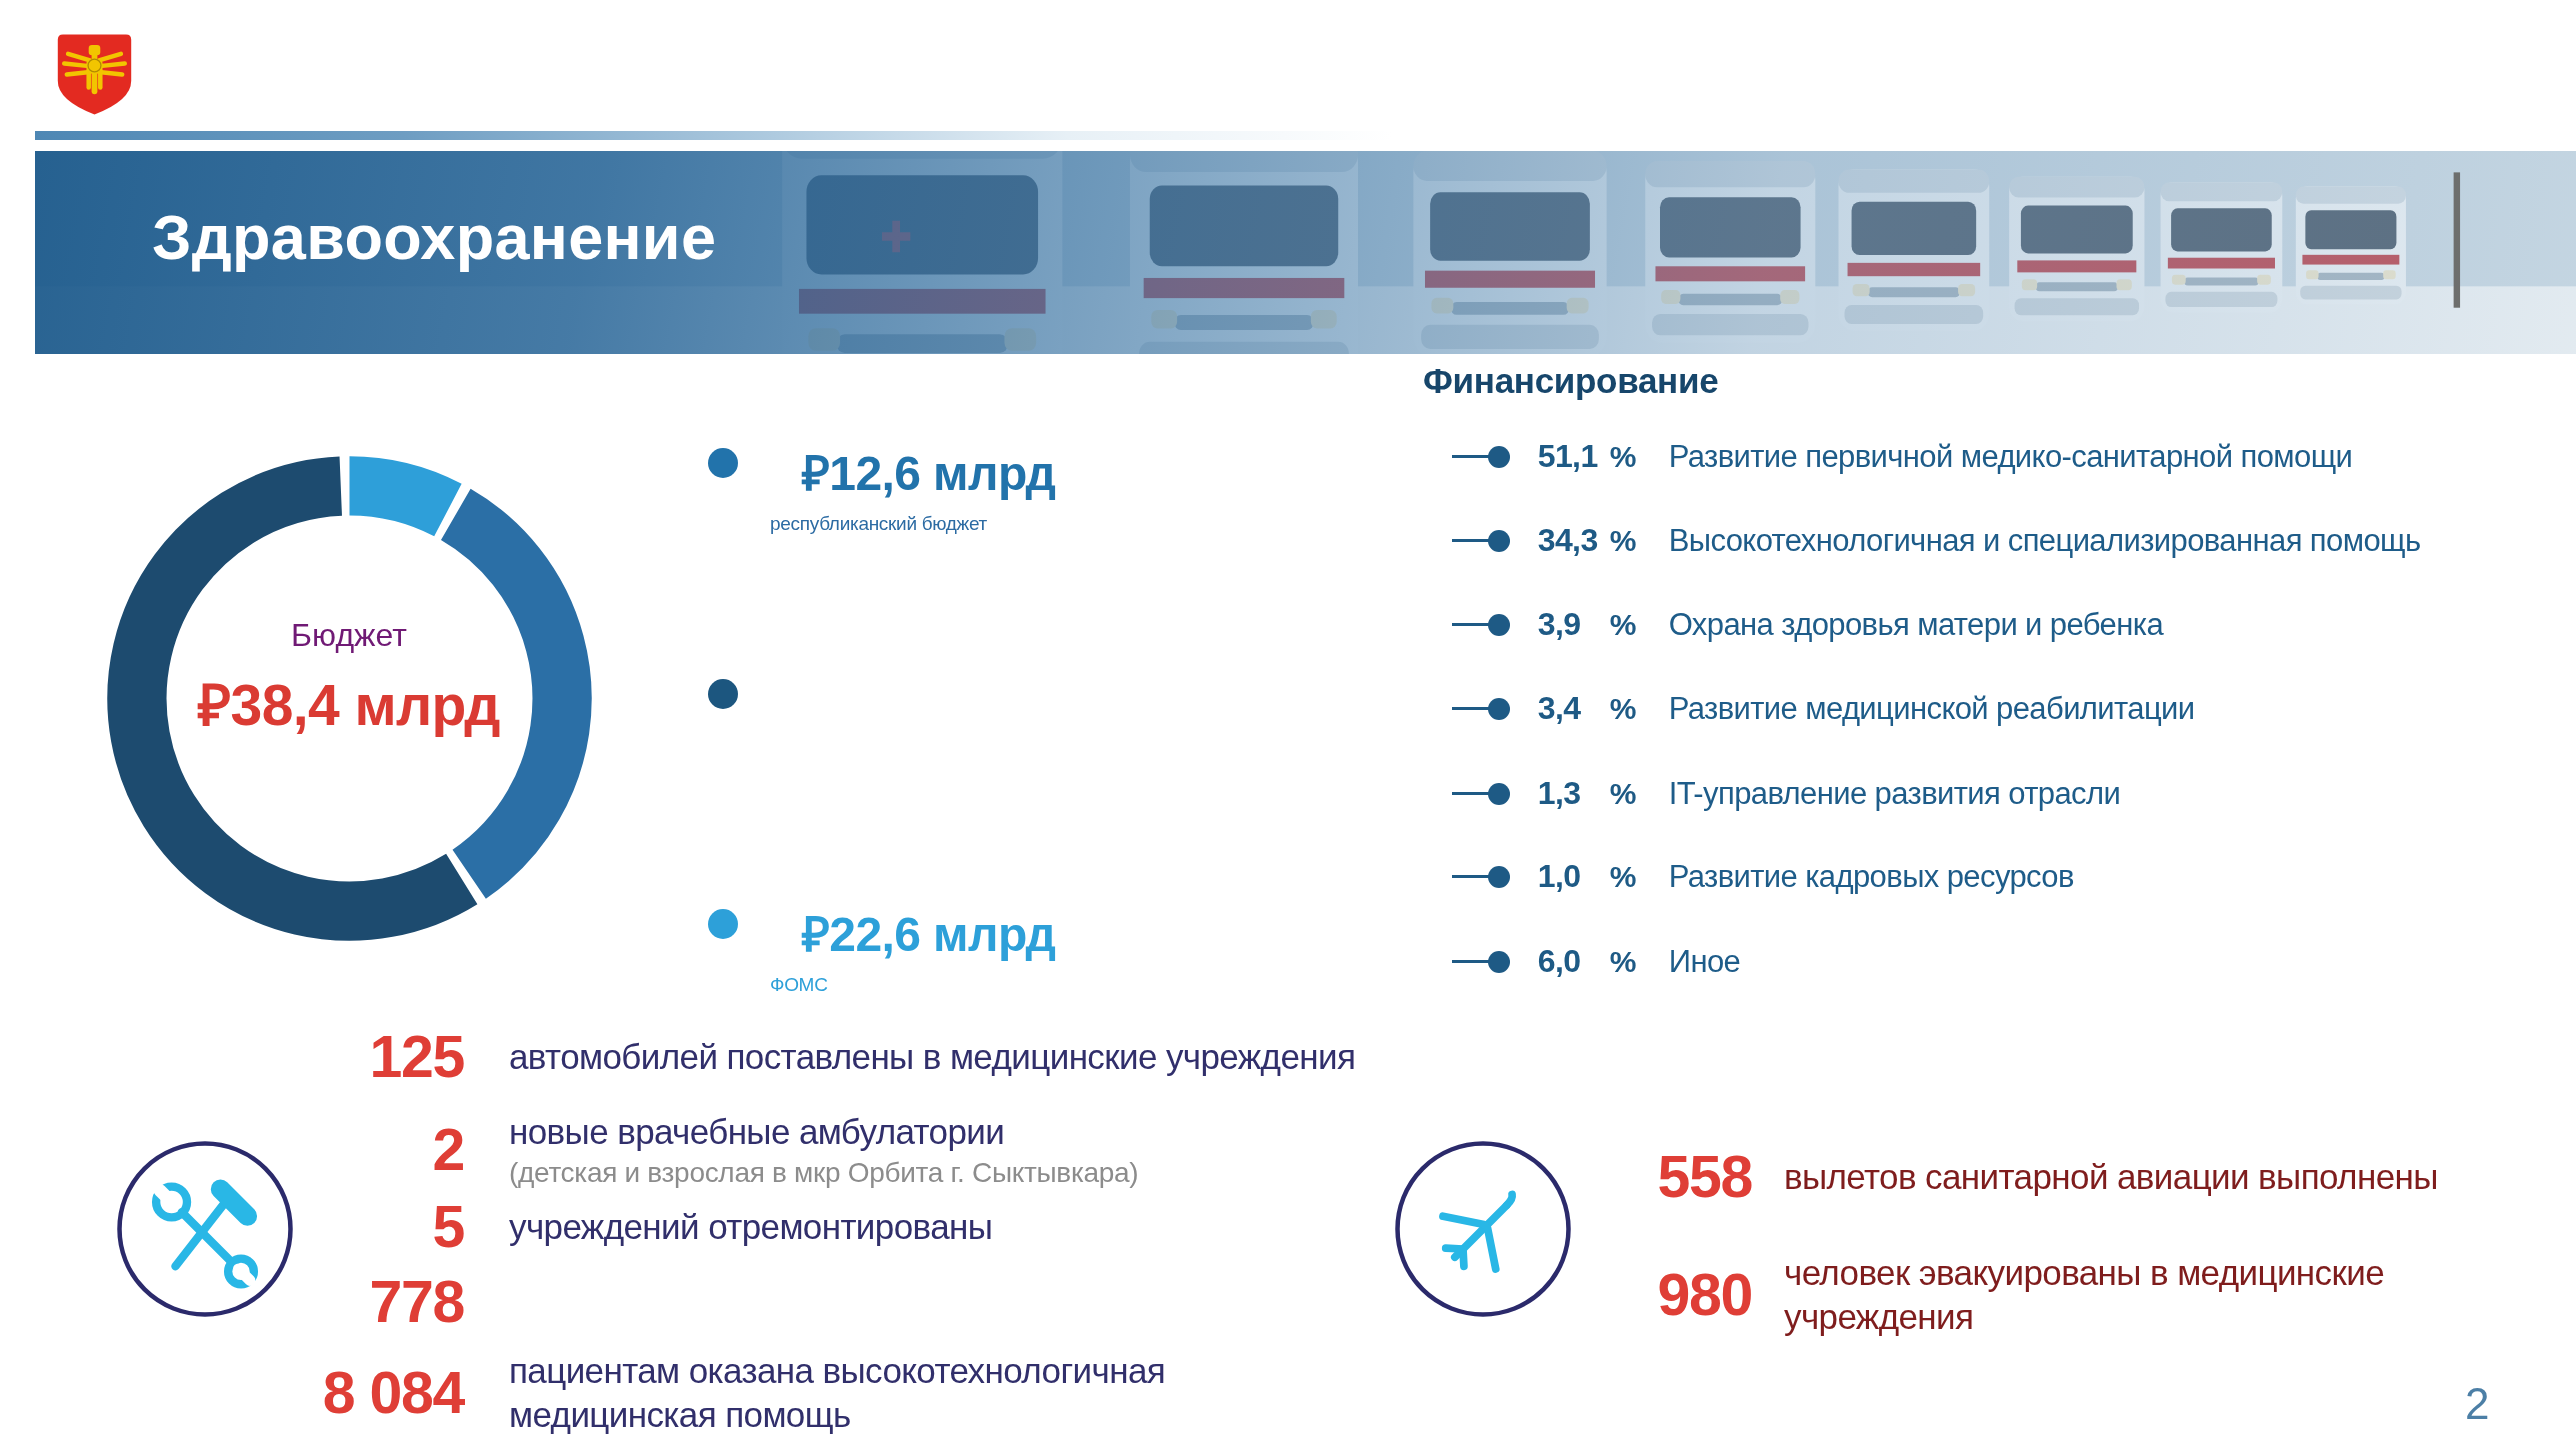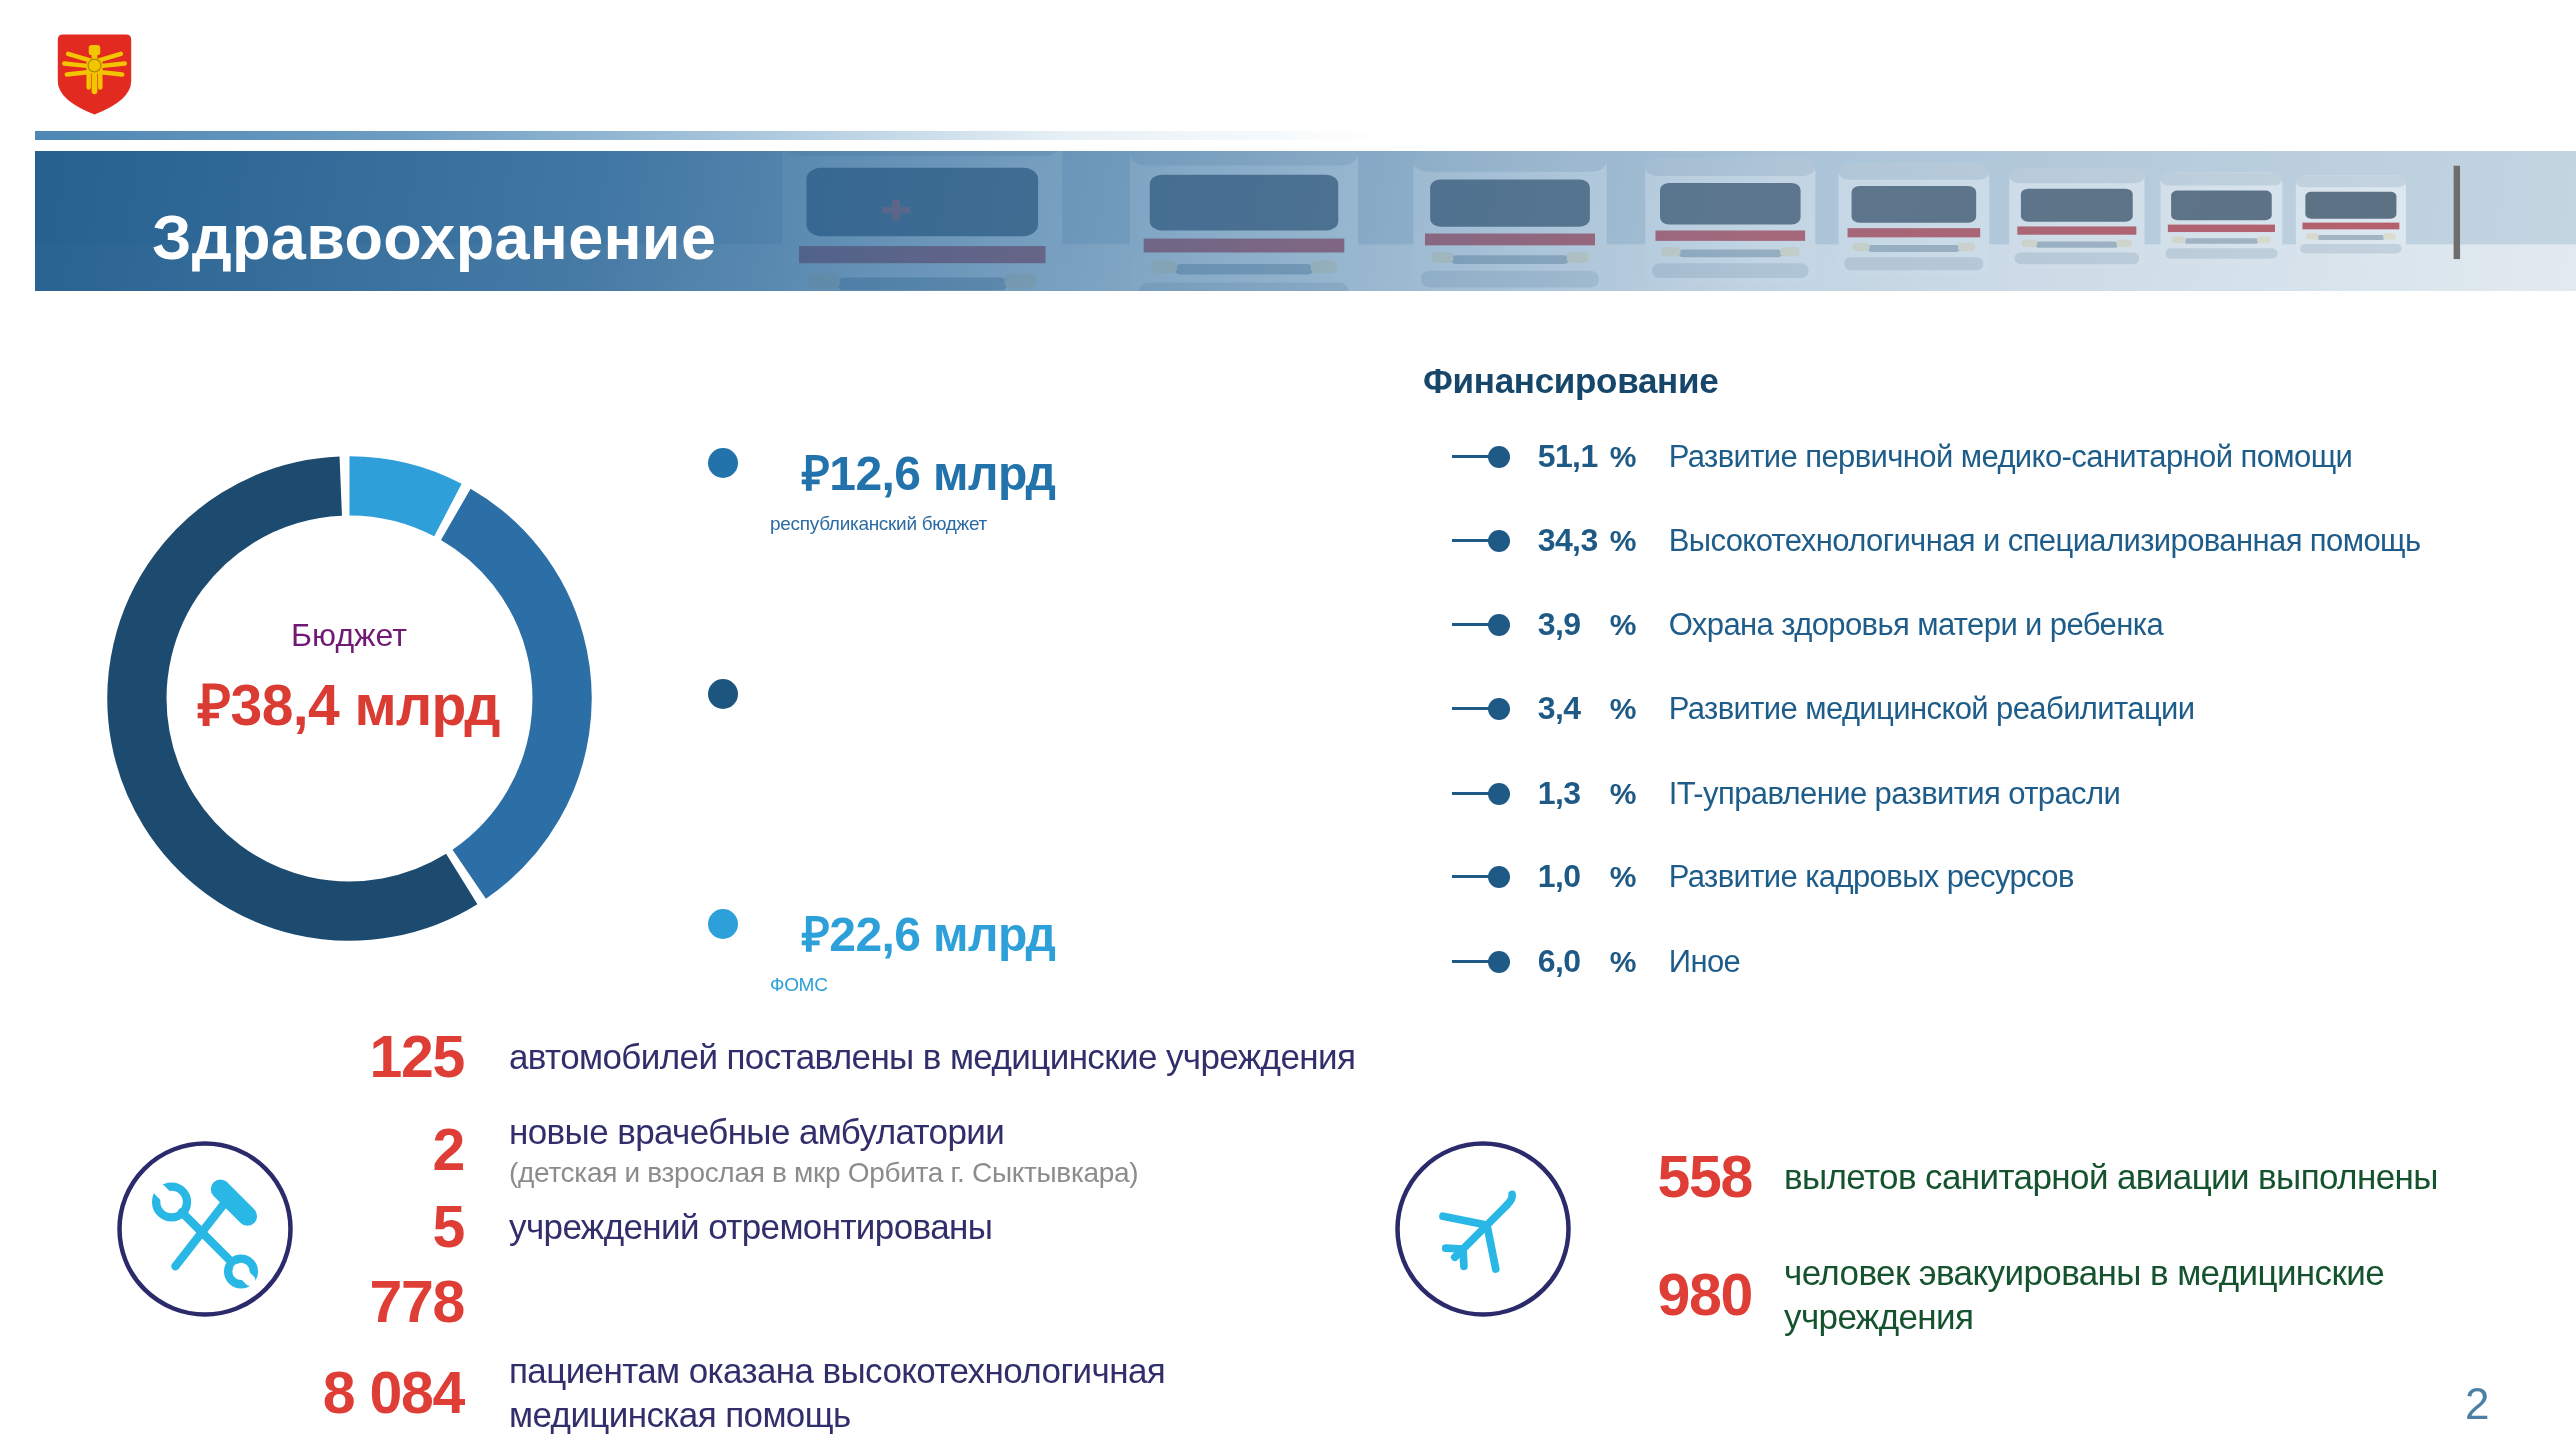--- a/index.html
+++ b/index.html
@@ -7,21 +7,21 @@
         font-family:"Liberation Sans", sans-serif;}
 
   
   .logo{position:absolute;left:55px;top:32px;width:79px;height:85px;}
   .header-title{position:absolute;left:138px;top:30px;font-size:27px;line-height:37px;
                 color:#58595B;letter-spacing:-0.3px;}
   .header-rule{position:absolute;left:35px;top:131px;width:1475px;height:9px;
                background:linear-gradient(to right,#4E87B4 0%,#6E9DC2 25%,#AECADF 50%,#E7F0F6 70%,rgba(255,255,255,0) 92%);}
 
   
-  .banner{position:absolute;left:35px;top:151px;width:2541px;height:140px;overflow:hidden;
+  .banner{position:absolute;left:35px;top:151px;width:2541px;height:203px;overflow:hidden;
           background:linear-gradient(180deg,#AFC8D8 0%,#D8E3EA 70%,#EDF2F5 100%);}
   .banner svg.vans{position:absolute;left:0;top:0;width:100%;height:100%;}
   .banner-overlay{position:absolute;left:0;top:0;width:100%;height:100%;
       background:linear-gradient(100deg,rgba(26,88,138,0.93) 0%,rgba(41,102,152,0.85) 22%,
                  rgba(70,125,170,0.62) 45%,rgba(130,168,200,0.38) 68%,rgba(200,218,232,0.18) 100%);}
   .banner-title{position:absolute;left:117px;top:50px;font-size:63px;font-weight:bold;
                 color:#ffffff;letter-spacing:0.3px;}
 
   
   .donut{position:absolute;left:106px;top:455px;width:487px;height:487px;}
@@ -51,21 +51,21 @@
   .ach-row{position:absolute;display:flex;align-items:center;}
   .ach-num{width:219px;text-align:right;font-size:59px;font-weight:bold;color:#DF3E36;
            letter-spacing:-1.3px;flex:0 0 auto;}
   .ach-texts{margin-left:45px;width:953px;}
   .ach-label{font-size:35px;color:#312F6B;letter-spacing:-0.6px;line-height:44px;}
   .ach-sub{margin-top:2.6px;font-size:28px;color:#8C8C8C;letter-spacing:-0.3px;}
 
   .avi-row{position:absolute;display:flex;align-items:center;}
   .avi-num{width:155px;text-align:right;font-size:59px;font-weight:bold;color:#DF3E36;
            letter-spacing:-1.3px;flex:0 0 auto;}
-  .avi-label{margin-left:32px;width:657px;font-size:35px;color:#14532d;
+  .avi-label{margin-left:32px;width:657px;font-size:35px;color:#7f1d1d;
              letter-spacing:-0.6px;line-height:44px;}
 
   .page-number{position:absolute;left:2465px;top:1379px;font-size:44px;color:#4C7FA6;}
 </style>
 </head>
 <body>
 
 <div class="page">
 
   <svg class="logo" viewBox="0 0 122 132">

